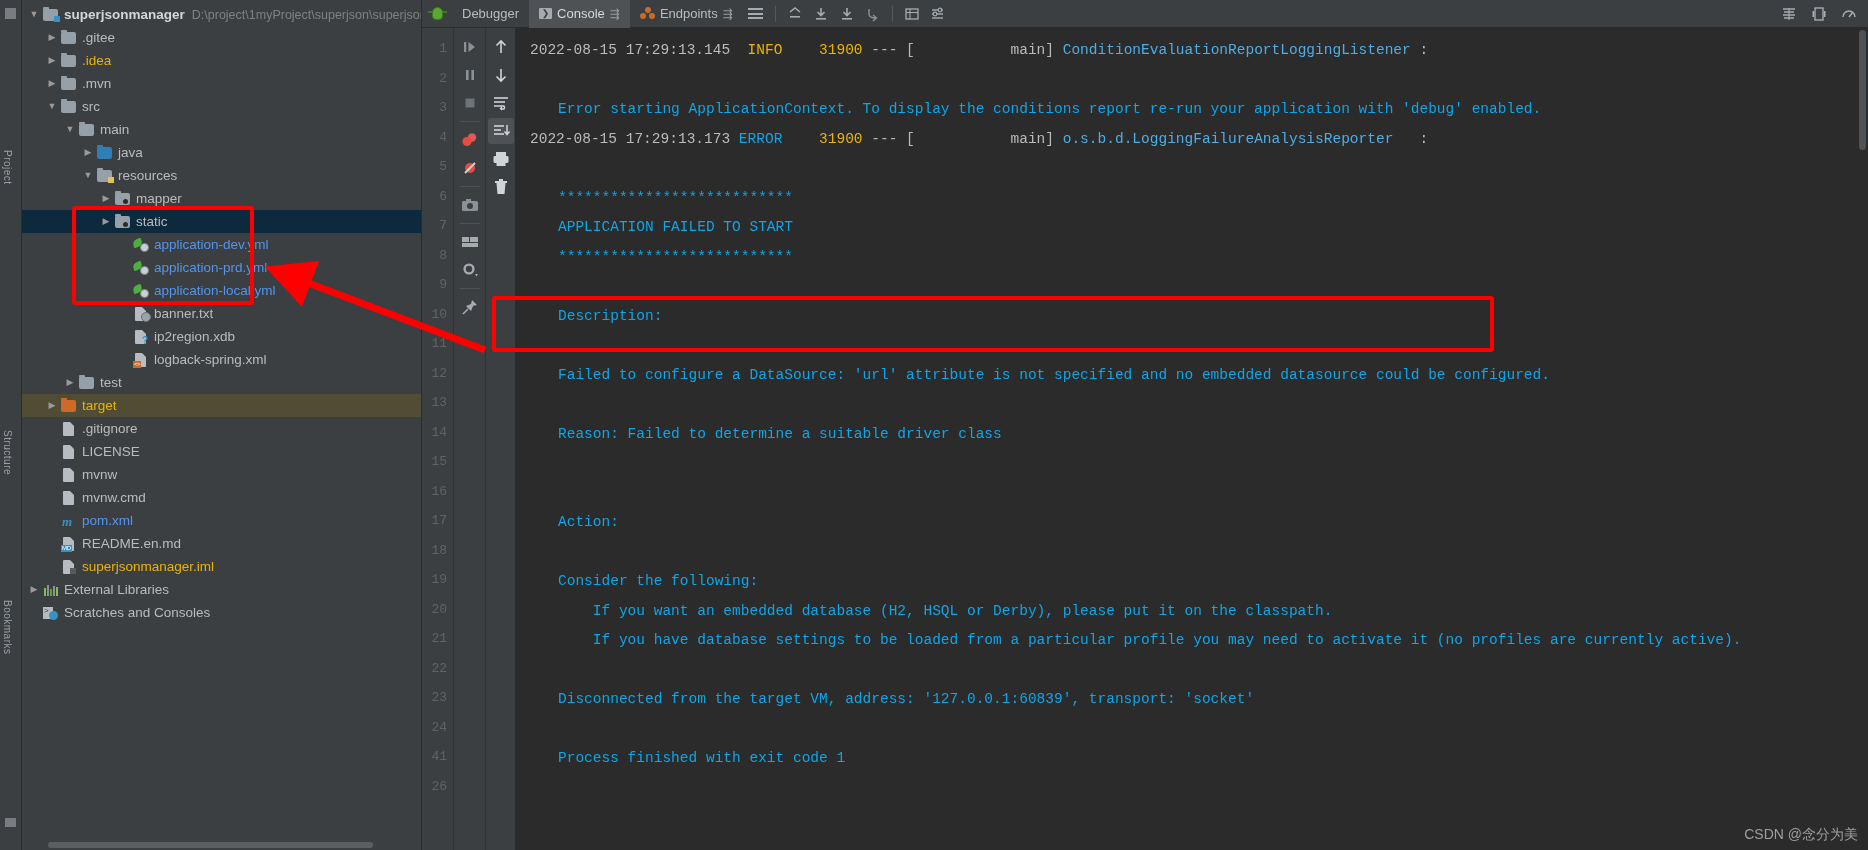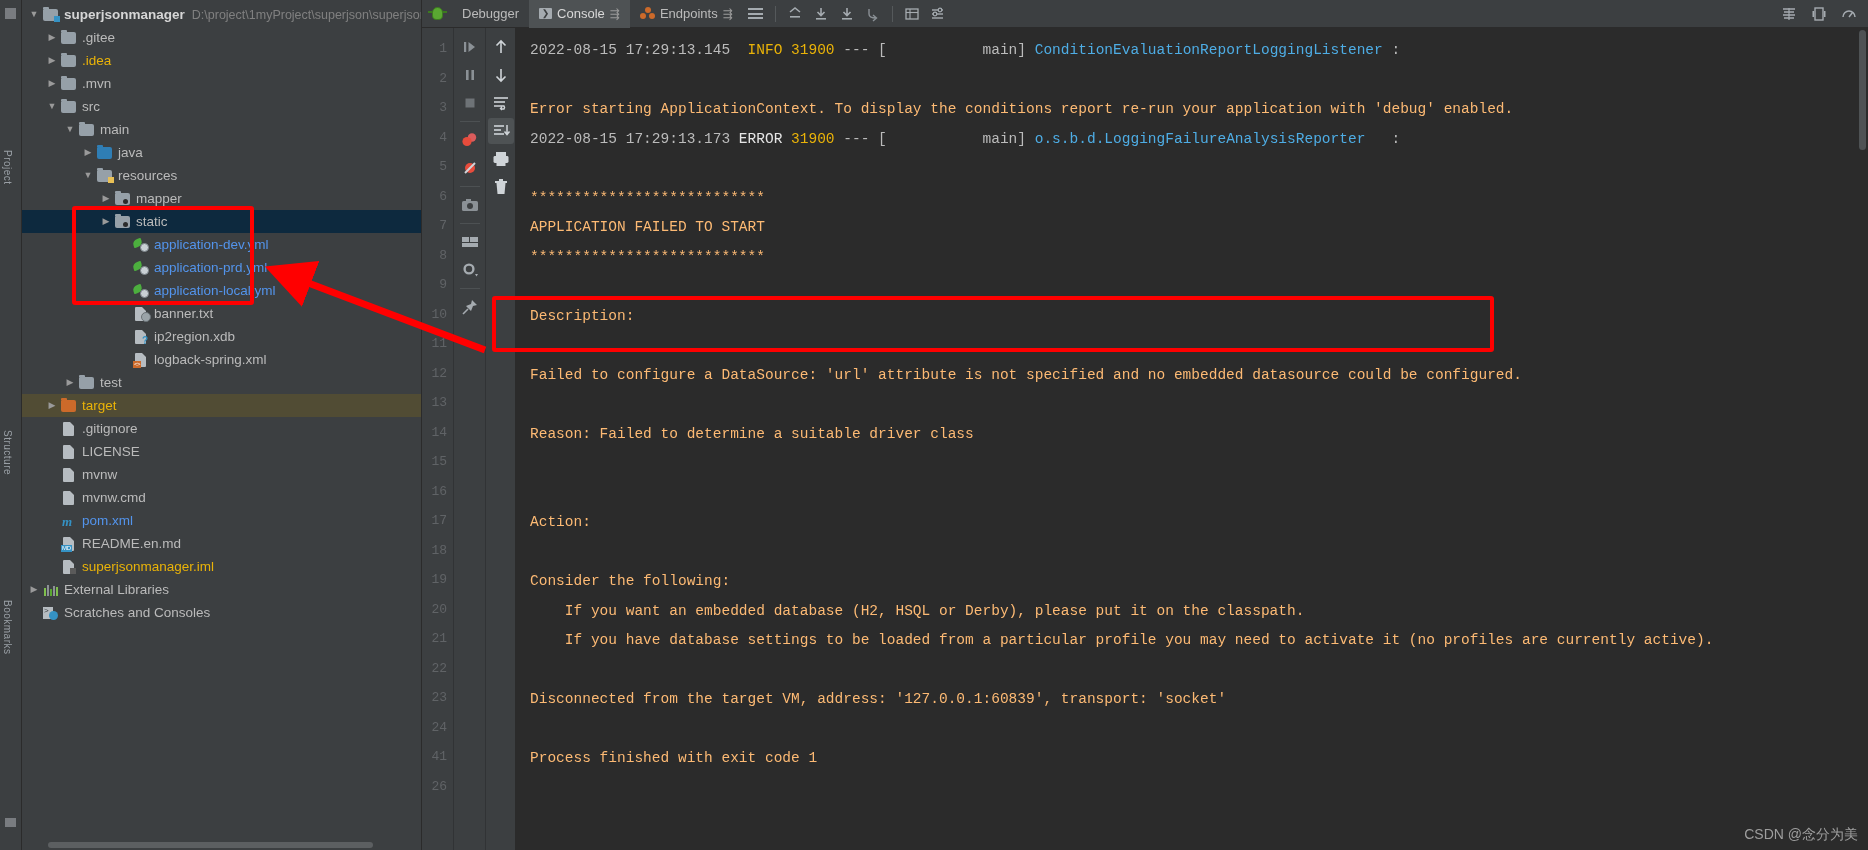--- a/index.html
+++ b/index.html
@@ -150,24 +150,24 @@
   .vb-sep { width:20px; height:1px; background:#4d5153; margin:3px 0; }
 
   .console {
     flex:1; background:#2b2b2b; position:relative; overflow:hidden;
     font-family:"Liberation Mono", monospace; font-size:14.5px;
     padding:8px 0 0 14px; color:#a9b7c6;
   }
   .cline { height:29.5px; line-height:29.5px; white-space:pre; }
   .c-ts { color:#bbbbbb; }
   .c-info { color:#eab308; }
-  .c-error { color:#e5e5e5;text-align:center; }
+  .c-error { color:#0ea5e9;text-align:center; }
   .c-pid { color:#eab308; }
   .c-cls { color:#4eade5; }
-  .c-plain { color:#fdba74; }
+  .c-plain { color:#0ea5e9;margin-left:28px; }
 
   
   .c-scroll { position:absolute; right:0; top:0; width:11px; height:100%; background:#2b2b2b; }
   .c-scroll .thumb { position:absolute; right:2px; top:2px; width:7px; height:120px; background:#4e5254; border-radius:4px; }
 
   
   .ann { position:absolute; pointer-events:none; }
   #red-box-files { left:72px; top:206px; width:182px; height:99px;
     border:4px solid #ff0000; border-radius:3px; }
   #red-box-error { left:492px; top:296px; width:1002px; height:56px;

